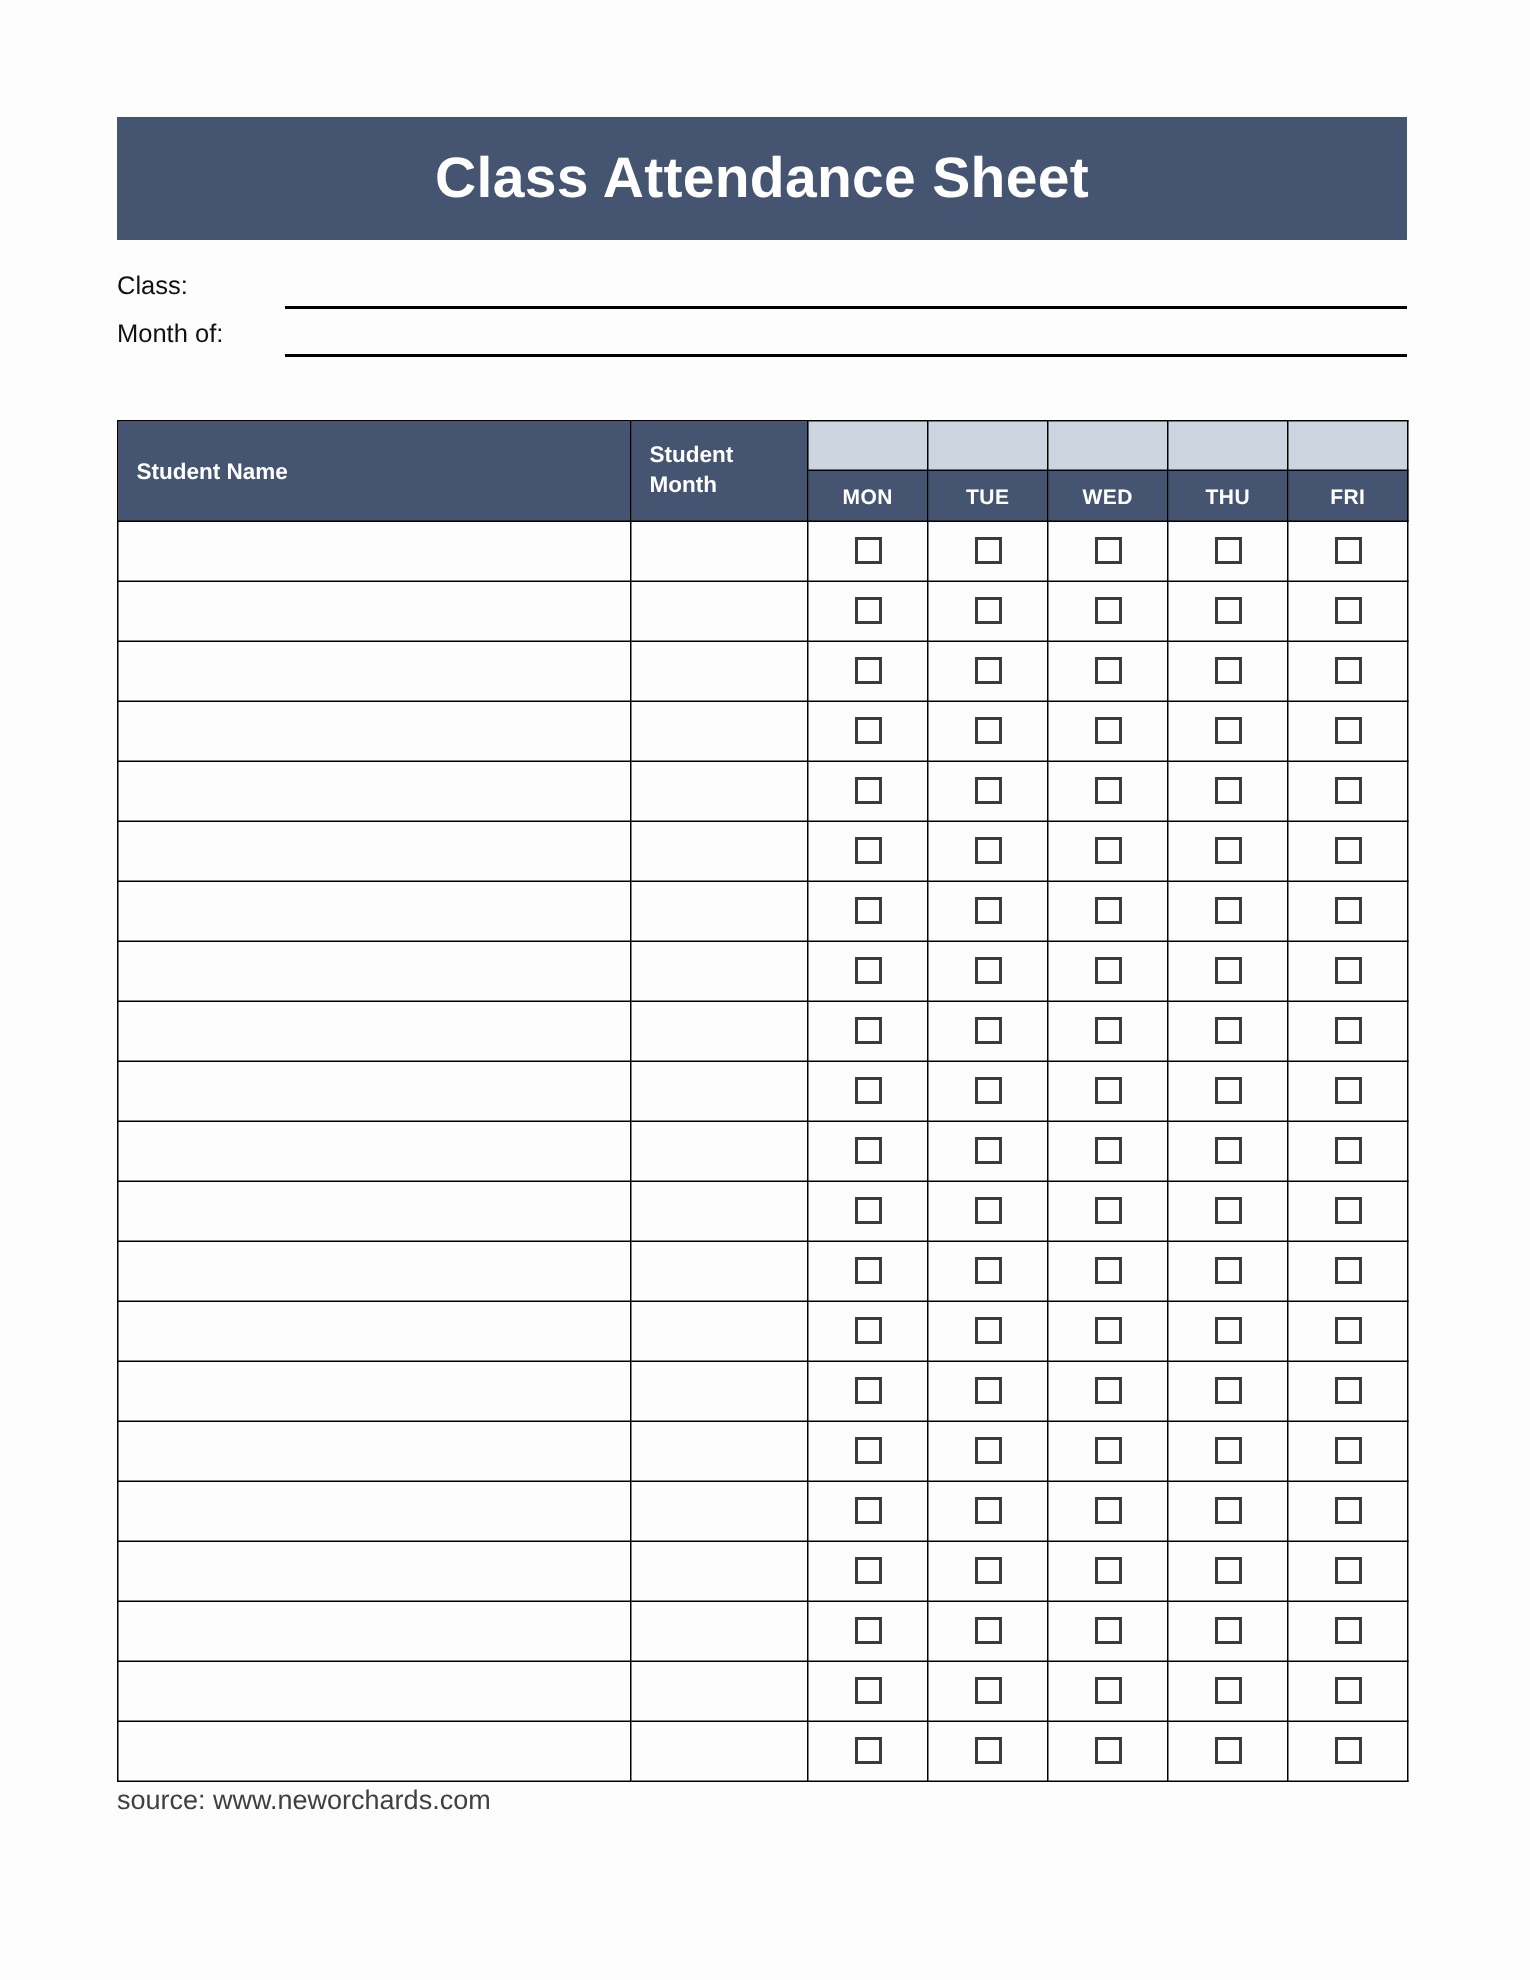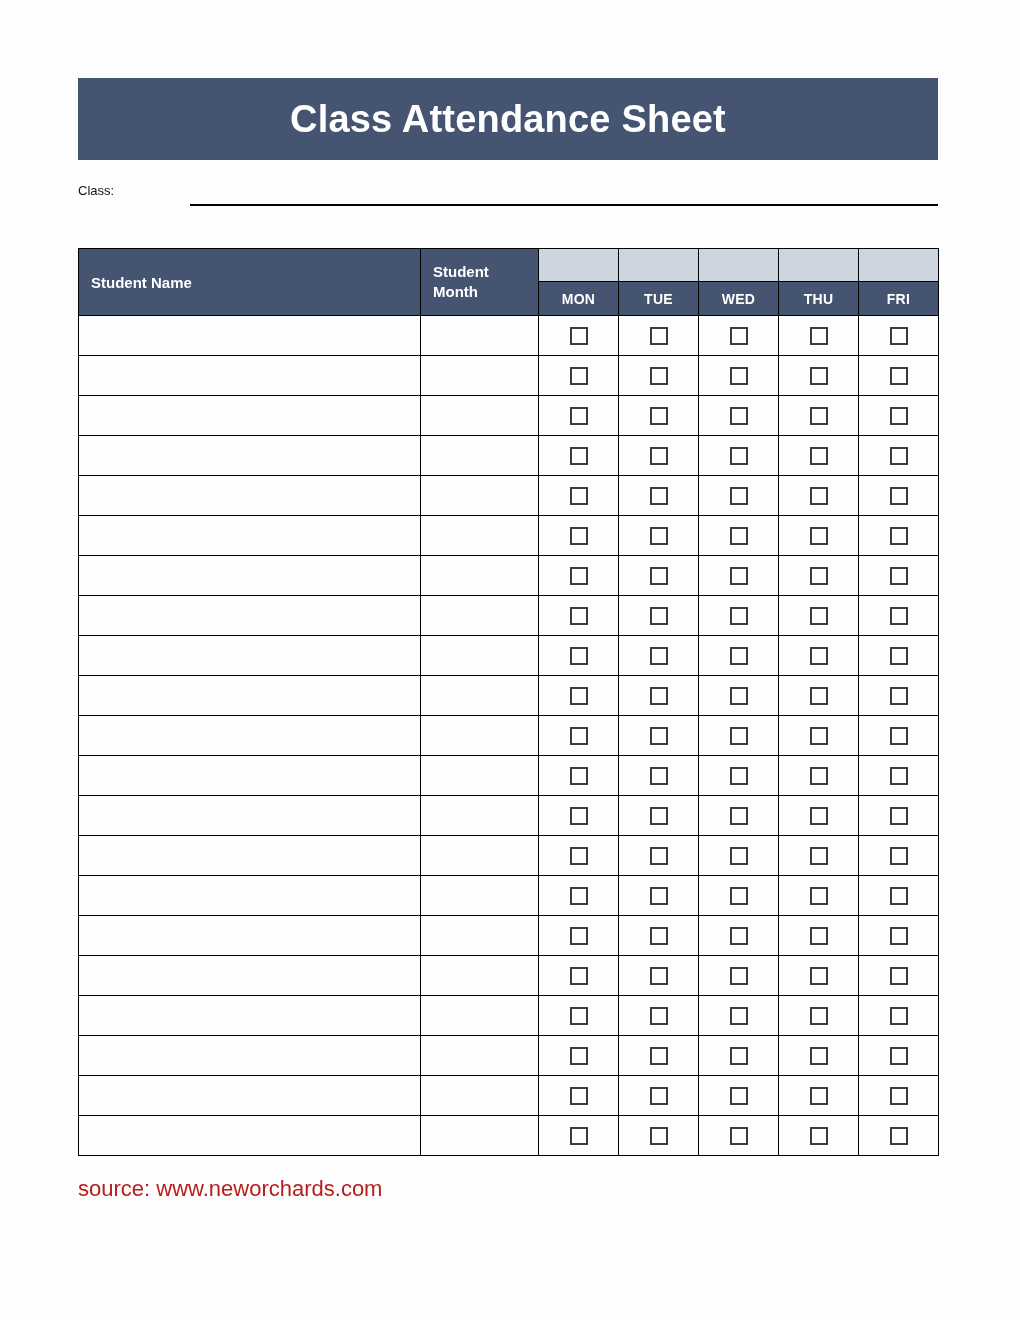--- a/index.html
+++ b/index.html
@@ -49,21 +49,21 @@
     margin-top: 14px;
   }
   .meta-row {
     display: flex;
     align-items: flex-end;
     height: 32px;
   }
   .meta-label {
     width: 112px;
     flex: 0 0 112px;
-    font-size: 13px;
+    font-size: 17px;
     color: #111111;
     line-height: 26px;
     padding-bottom: 2px;
     font-family: "Liberation Sans", sans-serif;
   }
   .meta-line {
     flex: 1 1 auto;
     border-bottom: 2px solid #000000;
     height: 26px;
     background: transparent;
@@ -156,41 +156,45 @@
     background: transparent;
     font-size: 15px;
     font-family: "Liberation Sans", sans-serif;
     color: #111;
     padding: 0 10px;
     box-sizing: border-box;
   }
 
   
   .source {
-    margin-top: 20px;
-    font-size: 22px;
-    color: #b91c1c;
+    margin-top: 2px;
+    font-size: 18px;
+    color: #404040;
     font-family: "Liberation Sans", sans-serif;
     text-decoration: none;
     display: inline-block;
   }
 </style>
 </head>
 <body>
 
 <div class="page">
   <div class="sheet">
 
     <div class="title-banner">
       <h1>Class Attendance Sheet</h1>
     </div>
 
     <div class="meta">
         <div class="meta-row">
           <div class="meta-label">Class:</div>
+          <input type="text" class="meta-line" placeholder="" style="">
+        </div>
+        <div class="meta-row">
+          <div class="meta-label">Month of:</div>
           <input type="text" class="meta-line" placeholder="" style="">
         </div>
       </div>
 
     <div class="table-wrap">
       <table class="attendance">
         <colgroup>
           <col class="col-name">
           <col class="col-number">
           <col class="col-day">

